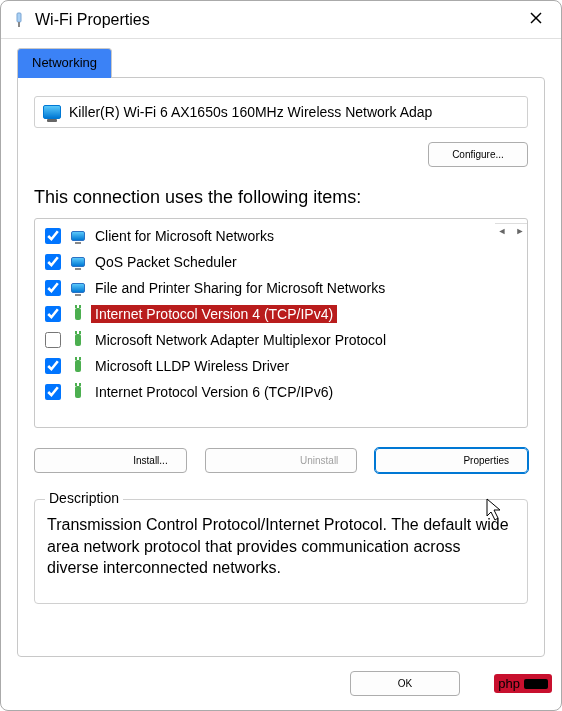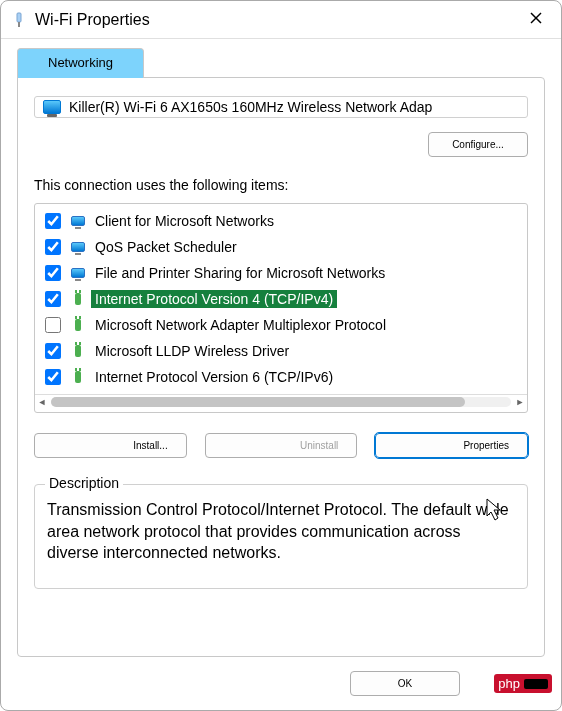--- a/index.html
+++ b/index.html
@@ -37,22 +37,22 @@
       flex: 1;
       padding: 8px 16px 0 16px;
       display: flex;
       flex-direction: column;
     }
     .tabstrip { display: flex; height: 30px; position: relative; z-index: 2; }
     .tab {
       border: 1px solid #c8c8c8;
       border-bottom: none;
       border-radius: 4px 4px 0 0;
-      padding: 6px 30px;
-      background: #7dd3fc;
+      padding: 6px 14px;
+      background: #3b82f6;
       font-size: 13px;
       position: relative;
       top: 1px;
     }
     .tabpanel {
       border: 1px solid #c8c8c8;
       border-radius: 0 4px 4px 4px;
       padding: 18px 16px 10px 16px;
       flex: 1;
       display: flex;
@@ -60,21 +60,21 @@
       gap: 10px;
     }
     .connect-label { font-size: 14px; }
     .adapter-box {
       border: 1px solid #d0d0d0;
       border-radius: 3px;
       padding: 6px 8px;
       display: flex;
       align-items: center;
       gap: 8px;
-      height: 22px;
+      height: 32px;
     }
     .monitor-icon {
       width: 18px; height: 14px;
       border: 1.5px solid #0078d4;
       background: linear-gradient(to bottom, #5ac8fa, #0078d4);
       border-radius: 2px;
       position: relative;
     }
     .monitor-icon::after {
       content: '';
@@ -88,29 +88,29 @@
       background: #fdfdfd;
       border-radius: 4px;
       padding: 6px 18px;
       font-size: 10px;
       font-family: inherit;
       cursor: pointer;
       min-width: 100px;
     }
     .btn.highlighted { border: 1px solid #0078d4; outline: 1px solid #0078d4; }
     .btn.disabled { color: #a0a0a0; cursor: default; }
-    .items-label { font-size: 14px; margin-top: 6px; }
+    .items-label { font-size: 18px; margin-top: 6px; }
     .items-box {
       border: 1px solid #c8c8c8;
       border-radius: 3px;
       padding: 4px 0;
       height: 210px;
       overflow: hidden;
       display: flex;
-      flex-direction: column;
+      flex-direction: row;
     }
     .items-list { flex: 1; overflow: hidden; }
     .item-row {
       display: flex;
       align-items: center;
       padding: 2px 6px;
       height: 26px;
       gap: 4px;
     }
     .item-cb { width: 16px; height: 16px; margin: 0 4px; }
@@ -131,21 +131,21 @@
     }
     .plug-icon::before {
       content: '';
       position: absolute; top: -3px; left: 0; width: 2px; height: 3px; background: #4caf50;
     }
     .plug-icon::after {
       content: '';
       position: absolute; top: -3px; right: 0; width: 2px; height: 3px; background: #4caf50;
     }
     .item-label { font-size: 14px; padding: 1px 4px; }
-    .item-row.selected .item-label { background: #15803d; color: #fff; }
+    .item-row.selected .item-label { background: #b91c1c; color: #fff; }
     .hscrollbar {
       height: 14px;
       border-top: 1px solid #ddd;
       display: flex;
       align-items: center;
     }
     .hscrollbar .arrow { width: 14px; height: 14px; display: flex; align-items: center; justify-content: center; color: #666; font-size: 9px; }
     .hscrollbar .track { flex: 1; height: 10px; background: #f0f0f0; margin: 0 2px; border-radius: 5px; position: relative; }
     .hscrollbar .thumb { position: absolute; left: 0; width: 90%; height: 100%; background: #c4c4c4; border-radius: 5px; }
     .item-buttons {
@@ -173,21 +173,21 @@
       padding: 14px 16px 14px 16px;
       display: flex;
       justify-content: flex-end;
       gap: 16px;
     }
     .footer .btn { min-width: 110px; }
     .watermark {
       position: absolute;
       right: 10px; bottom: 18px;
       background: #c8102e;
-      color: #ffffff;
+      color: #000000;
       font-size: 13px;
       padding: 2px 4px;
       border-radius: 3px;
       display: flex;
       align-items: center;
       gap: 4px;
     }
     .cursor {
       position: absolute;
       left: 486px; top: 498px;

